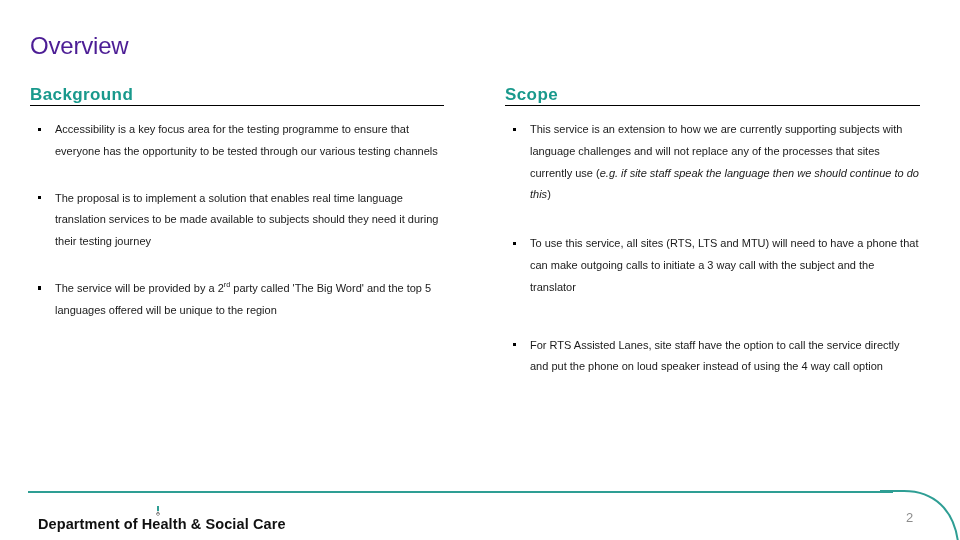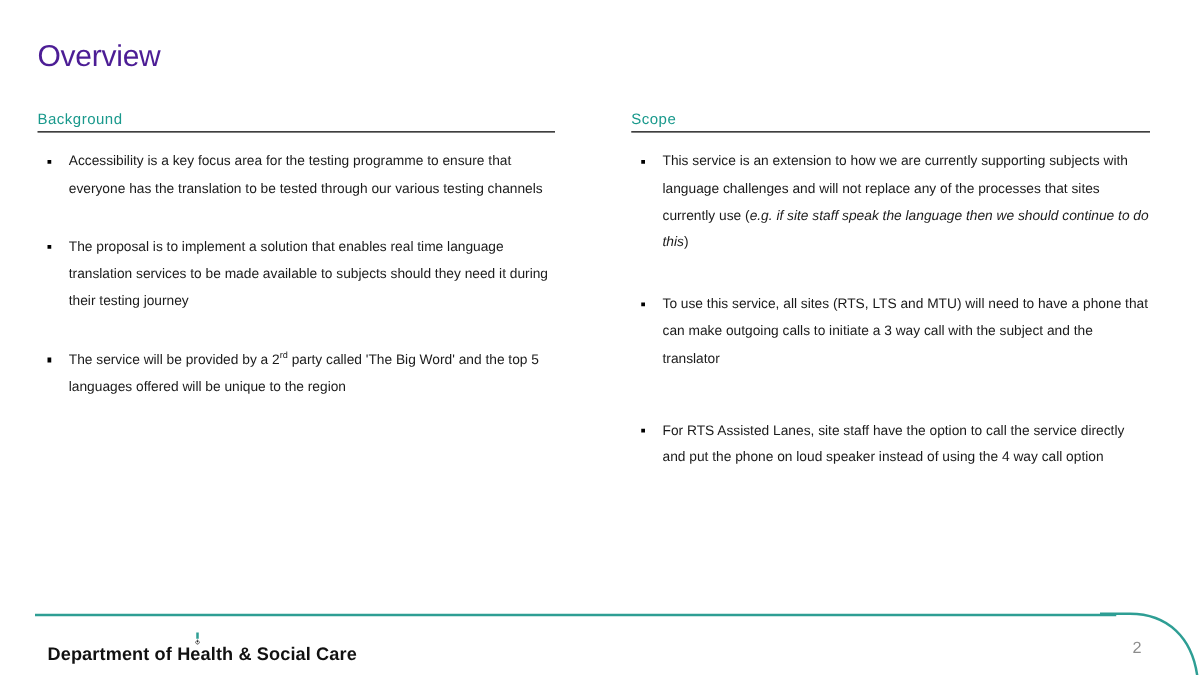--- a/index.html
+++ b/index.html
@@ -34,22 +34,22 @@
 
   
   .col {
     position: absolute;
     top: 88px;
   }
   .col-left  { left: 30px;  width: 414px; }
   .col-right { left: 505px; width: 415px; }
 
   .col-heading {
-    font-size: 12px;
-    font-weight: normal;
+    font-size: 17px;
+    font-weight: bold;
     color: #19998c;
     letter-spacing: 0.4px;
     line-height: 14px;
     padding-bottom: 3px;
   }
   .col-rule {
     border-bottom: 1.6px solid #000000;
     width: 100%;
     margin-bottom: 13px;
   }
@@ -144,21 +144,21 @@
 <div class="slide">
 
   <div class="slide-title">Overview</div>
 
   <div class="col col-left">
     <div class="col-heading">Background</div>
     <div class="col-rule"></div>
 
     <div class="bullet gap-left-1">
       <span class="sq"></span>
-      <span>Accessibility is a key focus area for the testing programme to ensure that everyone has the translation to be tested through our various testing channels</span>
+      <span>Accessibility is a key focus area for the testing programme to ensure that everyone has the opportunity to be tested through our various testing channels</span>
     </div>
 
     <div class="bullet gap-left-1">
       <span class="sq"></span>
       <span>The proposal is to implement a solution that enables real time language translation services to be made available to subjects should they need it during their testing journey</span>
     </div>
 
     <div class="bullet">
       <span class="sq"></span>
       <span>The service will be provided by a 2</span><sup>rd</sup><span> party called 'The Big Word' and the top 5 languages offered will be unique to the region</span>

